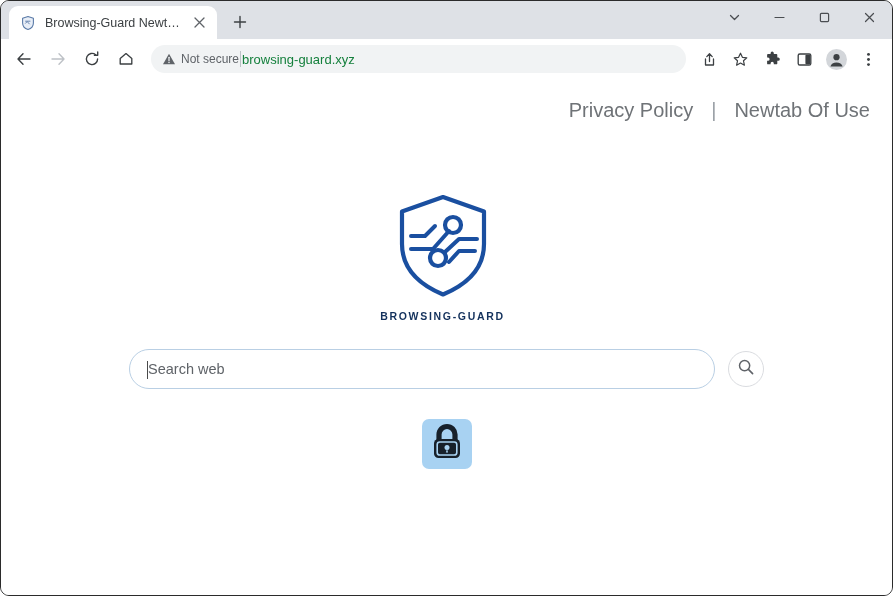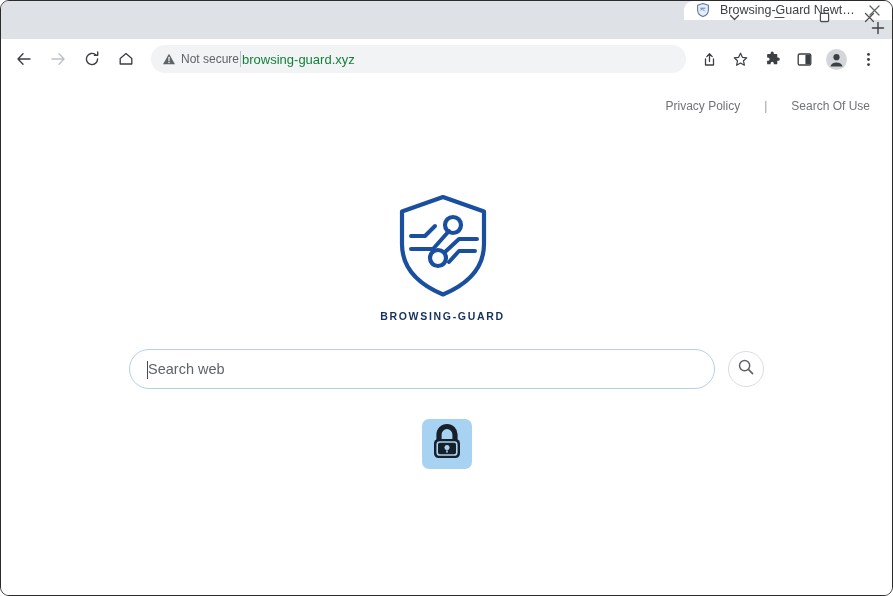--- a/index.html
+++ b/index.html
@@ -21,21 +21,20 @@
   }
 
   
   #tabstrip {
     position: relative;
     height: 38px;
     background: #dee1e6;
     display: flex;
     align-items: flex-end;
     padding-left: 8px;
-    flex-direction: column;
   }
   .tab {
     position: relative;
     display: flex;
     align-items: center;
     gap: 9px;
     width: 208px;
     height: 33px;
     padding: 0 9px 0 11px;
     background: #ffffff;
@@ -120,22 +119,22 @@
   
   #page {
     position: relative;
     height: calc(596px - 38px - 40px - 2px);
     background: #ffffff;
     overflow: hidden;
   }
   #pagelinks {
     position: absolute;
     top: 20px; right: 22px;
-    display: flex; align-items: flex-end; gap: 24px;
-    font-size: 12px; color: #6f7377;
+    display: flex; align-items: flex-end; gap: 18px;
+    font-size: 20px; color: #6f7377;
   }
   #pagelinks a { color: #6f7377; text-decoration: none; }
   .plsep { color: #9aa0a6; }
 
   #logo-wrap {
     position: absolute;
     left: 0; right: 8px;
     top: 115px;
     display: flex; flex-direction: column; align-items: center;
   }
@@ -326,21 +325,21 @@
         <circle cx="8.5" cy="13.6" r="1.45" fill="#3c4043"></circle>
       </svg>
     </div>
   </div>
 
   <div id="page">
 
     <div id="pagelinks">
       <a href="#">Privacy Policy</a>
       <span class="plsep">|</span>
-      <a href="#">Search Of Use</a>
+      <a href="#">Newtab Of Use</a>
     </div>
 
     <div id="logo-wrap">
       <span>
         <svg width="92" height="104" viewBox="0 0 92 104">
           <path d="M46 3 L87 17.5 V50 C87 74 70 90.5 46 100.5 C22 90.5 5 74 5 50 V17.5 Z" fill="none" stroke="#1a4fa0" stroke-width="4.2" stroke-linejoin="round"></path>
           <g fill="none" stroke="#1a4fa0" stroke-width="4" stroke-linecap="round" stroke-linejoin="round">
             <path d="M14 42 H28 L38 32"></path>
             <path d="M14 55 H36"></path>
             <path d="M36 55 L52 37"></path>

